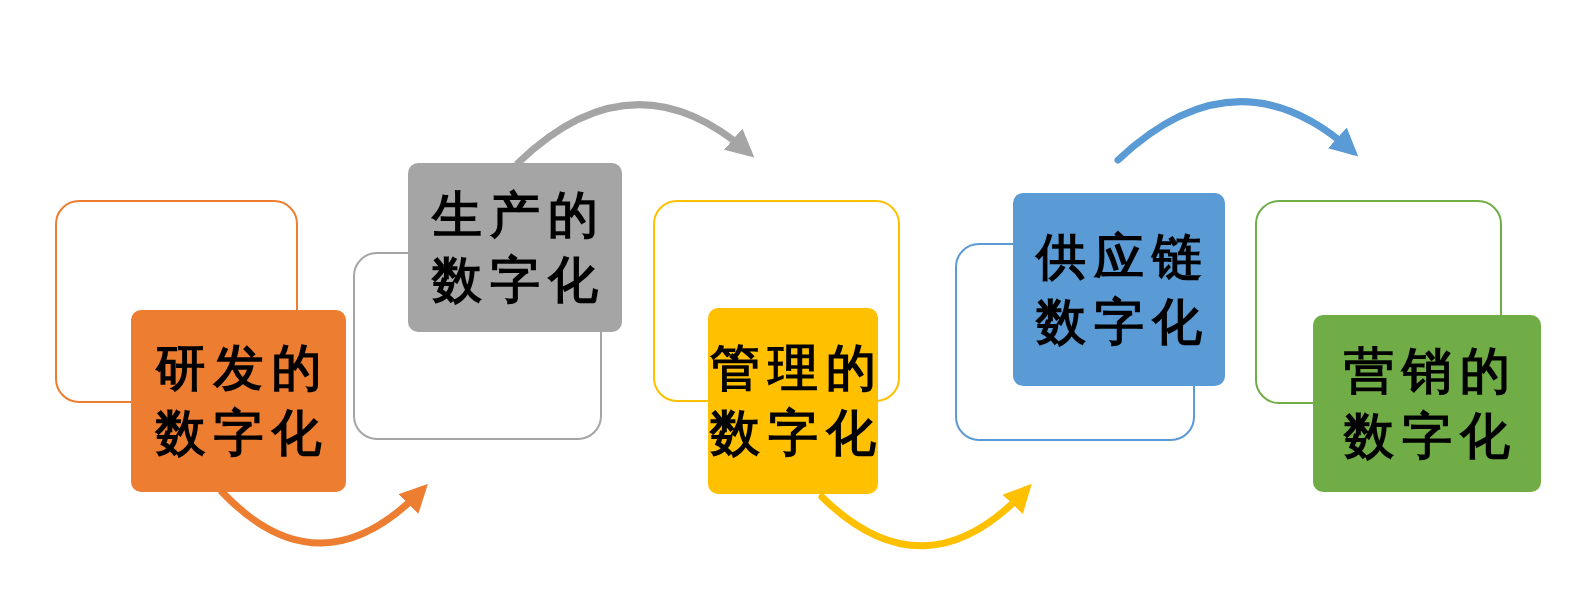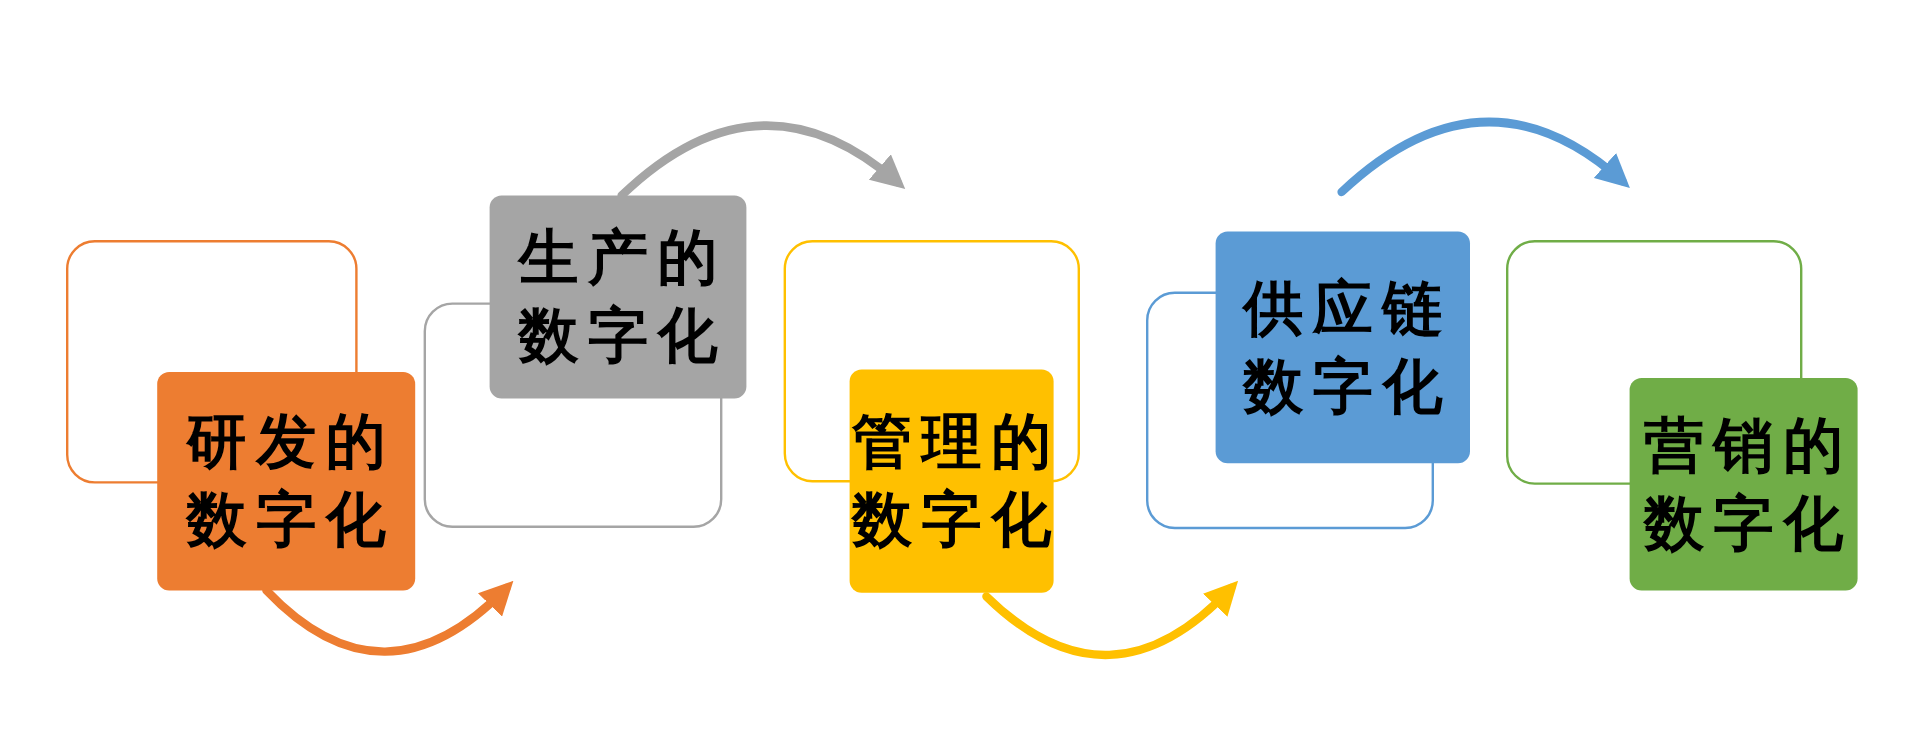--- a/index.html
+++ b/index.html
@@ -49,21 +49,21 @@
   #outline-production { left: 353px; top: 252px; width: 249px; height: 188px; }
   #outline-management { left: 653px; top: 200px; width: 247px; height: 202px; }
   #outline-supply     { left: 955px; top: 243px; width: 240px; height: 198px; }
   #outline-marketing  { left:1255px; top: 200px; width: 247px; height: 204px; }
 
   
   #node-rd         { left: 107px; top: 310px; width: 215px; height: 182px; margin-left: 24px; }
   #node-production { left: 408px; top: 163px; width: 214px; height: 169px; }
   #node-management { left: 708px; top: 308px; width: 170px; height: 186px; }
   #node-supply     { left:1013px; top: 163px; width: 212px; height: 193px; margin-top: 30px; }
-  #node-marketing  { left:1358px; top: 315px; width: 190px; height: 177px; }
+  #node-marketing  { left:1313px; top: 315px; width: 228px; height: 177px; }
 
   svg.arrows {
     position: absolute;
     left: 0; top: 0;
     pointer-events: none;
   }
 </style>
 </head>
 <body>
 

